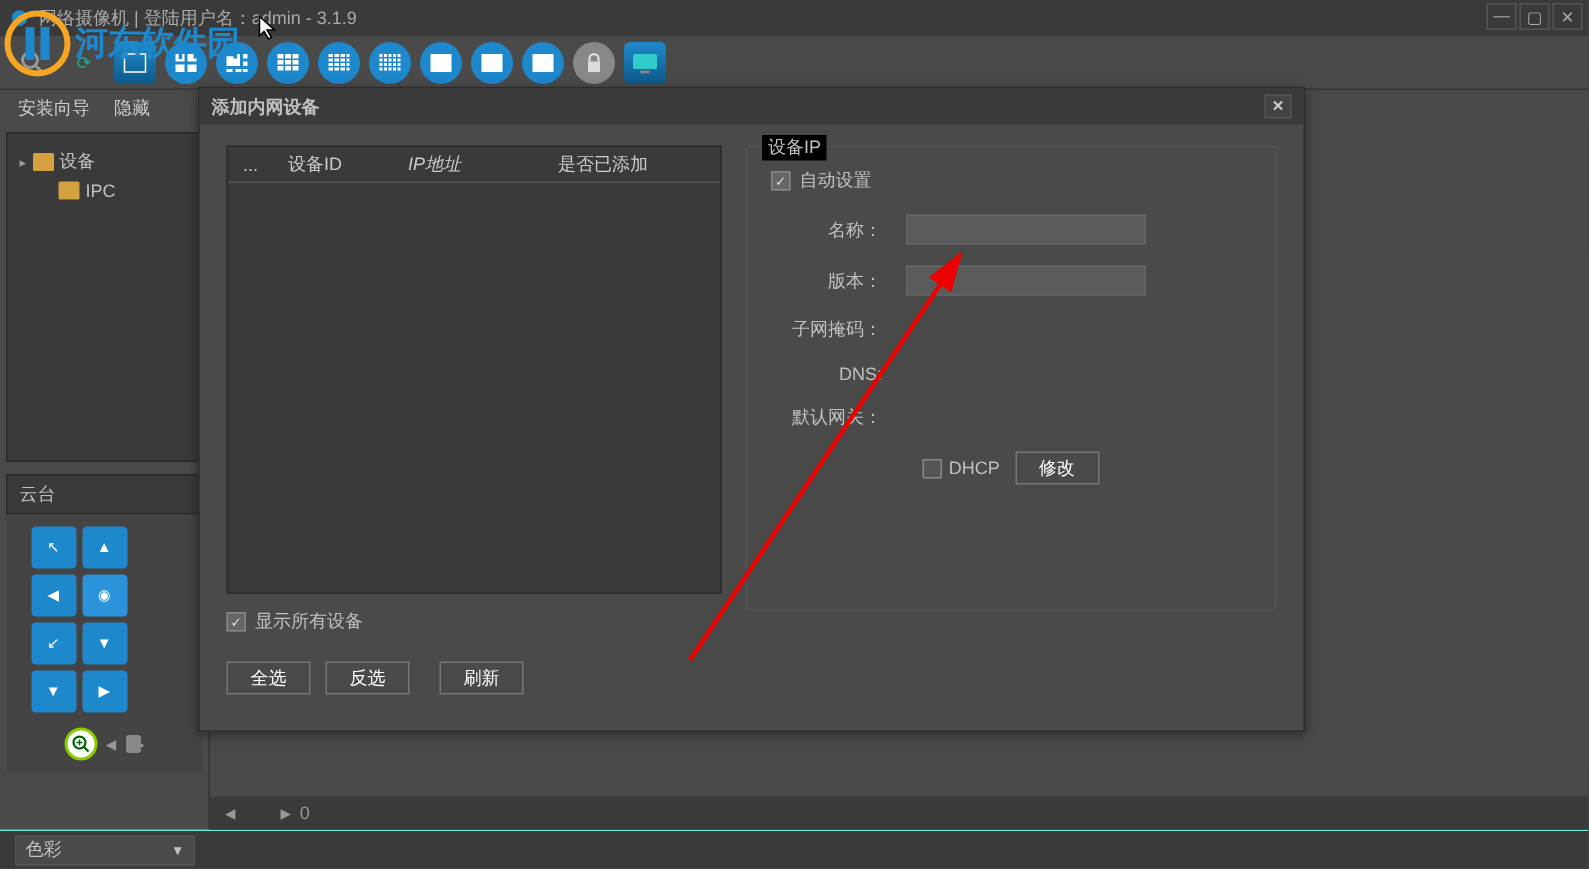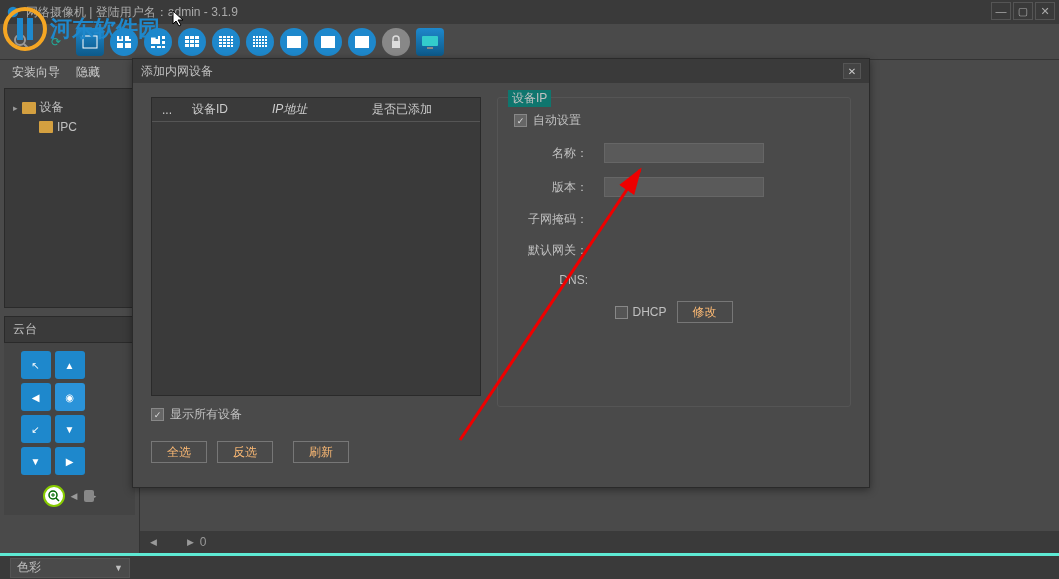--- a/index.html
+++ b/index.html
@@ -45,49 +45,49 @@
     .ptz-zoom { display: flex; align-items: center; gap: 6px; margin-top: 6px; }
     .zoom-circle { width: 22px; height: 22px; border-radius: 50%; background: #fff; border: 2px solid #8c0; display: flex; align-items: center; justify-content: center; cursor: pointer; }
     .slider { flex: 1; height: 4px; background: #666; border-radius: 2px; position: relative; }
     .slider-handle { position: absolute; left: 0; top: -4px; width: 10px; height: 12px; background: #888; border-radius: 2px; }
     
     
     .content-area { flex: 1; background: #4a4a4a; position: relative; }
     .nav-strip { height: 22px; background: #3a3a3a; display: flex; align-items: center; padding: 0 10px; gap: 30px; color: #999; }
     
     
-    .bottombar { height: 26px; background: #3a3a3a; display: flex; align-items: center; padding: 0 10px; gap: 8px; border-top: 3px solid #5eead4; }
+    .bottombar { height: 26px; background: #3a3a3a; display: flex; align-items: center; padding: 0 10px; gap: 8px; border-top: 1px solid #5eead4; }
     .combo { width: 120px; height: 20px; background: #4a4a4a; border: 1px solid #555; display: flex; align-items: center; justify-content: space-between; padding: 0 6px; cursor: pointer; }
     
     
     .dialog { position: absolute; top: 58px; left: 132px; width: 738px; height: 430px; background: #4a4a4a; border: 1px solid #2a2a2a; box-shadow: 0 2px 8px rgba(0,0,0,0.4); z-index: 10; }
-    .dialog-titlebar { height: 24px; background: #3a3a3a; display: flex; align-items: center; justify-content: space-between; padding: 0 8px; }
+    .dialog-titlebar { height: 24px; background: #3a3a3a; display: flex; align-items: center; justify-content: space-between; padding: 0 8px; font-weight: bold; }
     .dialog-close { width: 18px; height: 16px; border: 1px solid #555; background: #444; color: #ccc; display: flex; align-items: center; justify-content: center; cursor: pointer; font-size: 10px; }
     .dialog-body { display: flex; padding: 14px 18px; gap: 16px; height: calc(100% - 24px - 50px); }
     
     .left-panel { width: 330px; display: flex; flex-direction: column; }
     .table-frame { flex: 1; background: #3a3a3a; border: 1px solid #2a2a2a; }
     .table-header { display: flex; height: 24px; align-items: center; border-bottom: 1px solid #555; }
     .th { padding: 0 10px; color: #ccc; font-size: 12px; }
     .th.dots { width: 30px; text-align: center; }
     .th.id { width: 80px; }
     .th.ip { width: 100px; font-style: italic; }
     .th.added { flex: 1; }
     .showall { margin-top: 10px; display: flex; align-items: center; gap: 6px; }
     .checkbox { width: 13px; height: 13px; background: #666; border: 1px solid #888; display: flex; align-items: center; justify-content: center; font-size: 9px; color: #ddd; }
     
     .right-panel { flex: 1; }
     .group-box { border: 1px solid #555; border-radius: 3px; padding: 14px 16px 16px 16px; position: relative; height: 310px; }
-    .group-title { position: absolute; top: -8px; left: 10px; background: #0f766e; padding: 0 4px; }
+    .group-title { position: absolute; top: -8px; left: 10px; background: #000000; padding: 0 4px; }
     .form-row { display: flex; align-items: center; margin-bottom: 14px; }
     .form-label { width: 90px; text-align: right; padding-right: 16px; }
     .form-input { width: 160px; height: 20px; background: #5a5a5a; border: 1px solid #666; color: #ccc; padding: 0 4px; }
     .form-actions { display: flex; justify-content: center; gap: 10px; margin-top: 14px; align-items: center; }
     
-    .btn { min-width: 56px; height: 22px; background: #4a4a4a; border: 1px solid #777; color: #fdba74; cursor: pointer; padding: 0 10px; font-size: 12px; }
+    .btn { min-width: 56px; height: 22px; background: #4a4a4a; border: 1px solid #777; color: #ffffff; cursor: pointer; padding: 0 10px; font-size: 12px; }
     
     .dialog-footer { display: flex; justify-content: space-between; padding: 4px 18px 14px 18px; }
     .footer-left { display: flex; gap: 10px; justify-content: space-between; }
     .footer-right { display: flex; gap: 10px; }
     
     
     .arrow-svg { position: absolute; top: 0; left: 0; pointer-events: none; z-index: 20; }
     
     
     .cursor-img { position: absolute; top: 10px; left: 172px; z-index: 30; pointer-events: none; }
@@ -345,24 +345,24 @@
             <input class="form-input" style="">
           </div>
         <div class="form-row">
             <div class="form-label">版本：</div>
             <input class="form-input" style="">
           </div>
         <div class="form-row">
             <div class="form-label">子网掩码：</div>
           </div>
         <div class="form-row">
+            <div class="form-label">DNS:</div>
+          </div>
+        <div class="form-row">
             <div class="form-label">默认网关：</div>
-          </div>
-        <div class="form-row">
-            <div class="form-label">DNS:</div>
           </div>
         <div class="form-actions">
           <div style="display:flex;align-items:center;gap:4px;">
               <div class="checkbox" style="background:#555;"></div>
               <span>DHCP</span>
             </div>
           <button class="btn">修改</button>
         </div>
       </div>
     </div>

